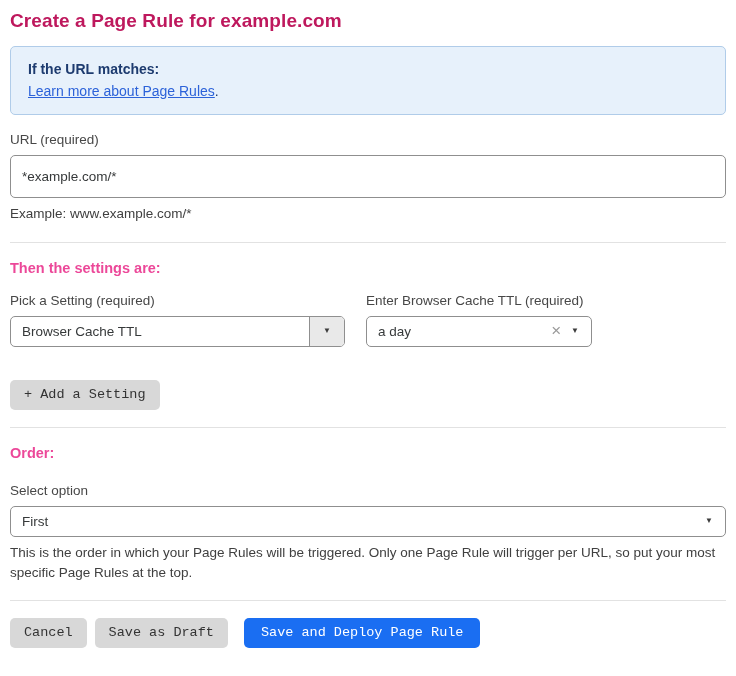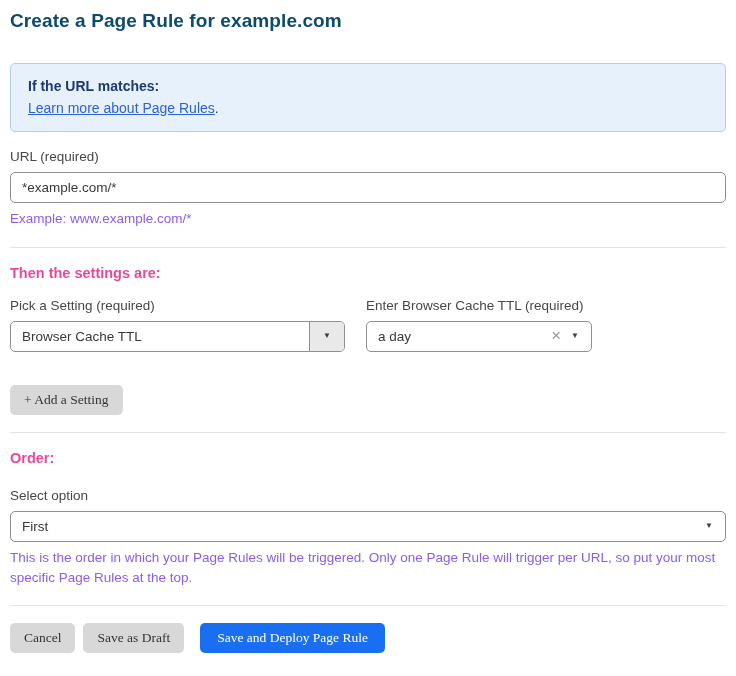--- a/index.html
+++ b/index.html
@@ -7,22 +7,22 @@
   body {
     font-family: "Liberation Sans", "DejaVu Sans", sans-serif;
     background: #ffffff;
     color: #36393a;
     padding: 8px 10px 0 10px;
     font-size: 14px;
   }
   .page-title {
     font-size: 19px;
     font-weight: bold;
-    color: #0c4a6e;
-    margin: 2px 0 31px 0;
+    color: #be185d;
+    margin: 2px 0 14px 0;
     letter-spacing: 0.1px;
   }
   .info-box {
     background: #e7f1fb;
     border: 1px solid #b0cce9;
     border-radius: 5px;
     padding: 12px 17px;
     color: #1d3b6f;
     line-height: 1.55;
     margin-bottom: 17px;
@@ -34,32 +34,32 @@
     cursor: pointer;
   }
   .field-label {
     display: block;
     color: #474747;
     font-size: 13.5px;
     margin-bottom: 8px;
   }
   .text-input {
     width: 100%;
-    height: 31px;
+    height: 43px;
     border: 1px solid #8f8f8f;
     border-radius: 5px;
     padding: 0 11px;
     font-size: 13.5px;
     color: #36393a;
     font-family: "Liberation Sans", "DejaVu Sans", sans-serif;
     background: #ffffff;
     outline: none;
   }
   .helper-text {
-    color: #8b5cf6;
+    color: #404040;
     font-size: 13.5px;
     margin-top: 6px;
     line-height: 1.5;
   }
   .divider {
     border: none;
     border-top: 1px solid #e2e2e2;
     margin: 17px 0;
   }
   .section-heading {
@@ -104,21 +104,21 @@
     line-height: 1;
     padding: 0 10px 2px 0;
     cursor: pointer;
   }
   .inline-arrow { padding-right: 12px; }
   .btn {
     display: inline-block;
     border: none;
     border-radius: 5px;
     font-size: 13.5px;
-    font-family: Liberation Serif, serif;
+    font-family: Liberation Mono, monospace;
     padding: 8px 14px;
     cursor: pointer;
     line-height: 1;
     height: 30px;
   }
   .btn-gray { background: #d8d8d8; color: #333333; }
   .btn-blue { background: #1a6ef2; color: #ffffff; padding: 8px 17px; }
   .add-setting-btn { margin-top: 33px; }
   .footer-buttons { display: flex; gap: 8px; align-items: center; }
   .footer-buttons .btn-blue { margin-left: 8px; }

